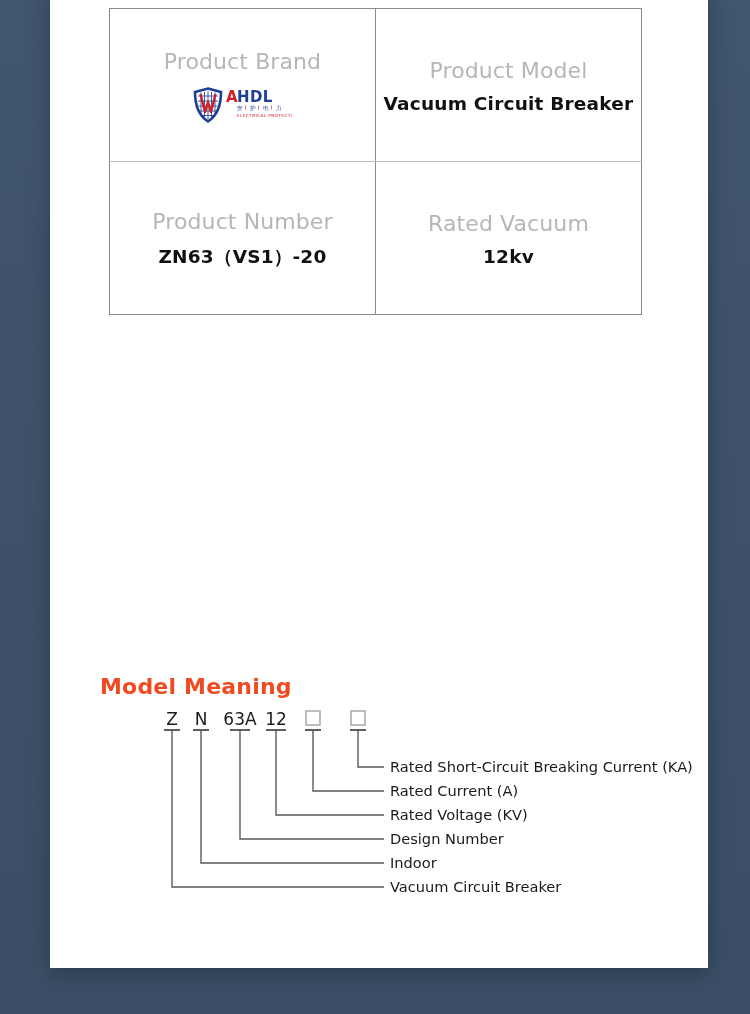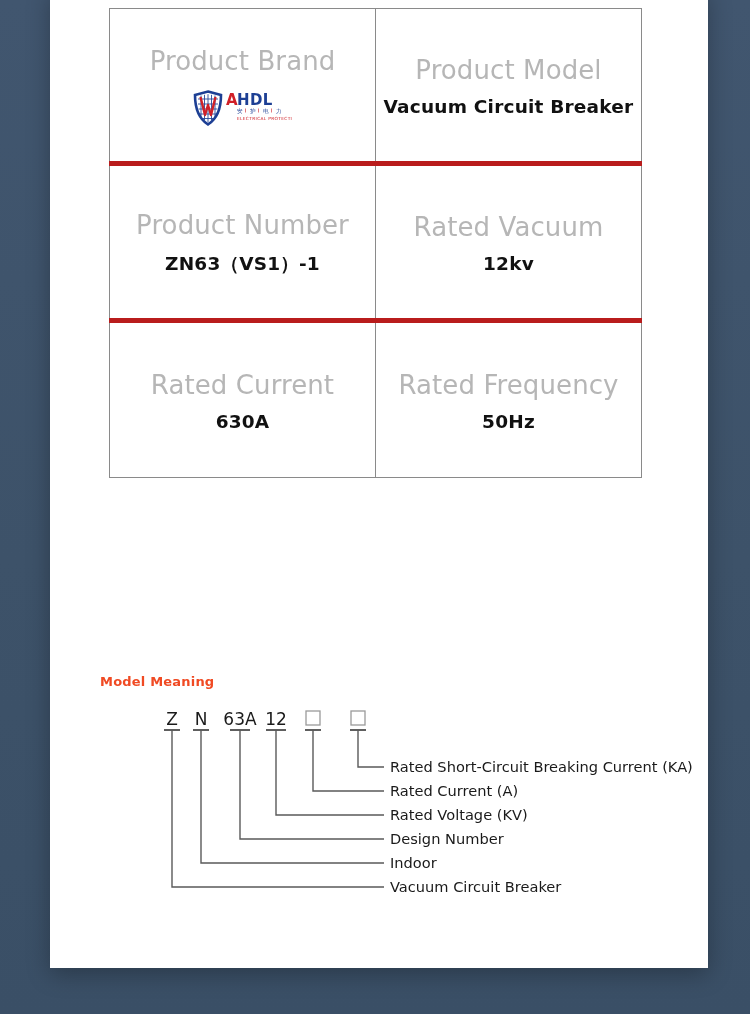--- a/index.html
+++ b/index.html
@@ -39,33 +39,33 @@
     border-collapse: collapse;
     table-layout: fixed;
   }
   .spec-table td {
     border: 1px solid #8a8a8a;
     padding: 0;
     text-align: center;
     vertical-align: middle;
   }
   .spec-table tr:not(:last-child) td { border-bottom: 1px solid #bdbdbd; }
-  .spec-table tr:not(:first-child) td { border-top: 5px solid #b91c1c; }
+  .spec-table tr:not(:first-child) td { border-top: 1px solid #b91c1c; }
   .spec-table td.col-left  { width: 265px; }
   .spec-table td.col-right { width: 265px; }
 
   .cell-inner {
     display: flex;
     flex-direction: column;
     align-items: center;
     justify-content: center;
   }
   .cell-label {
     color: #b6b6b6;
-    font-size: 26px;
+    font-size: 22px;
     font-weight: 400;
     line-height: 1.35;
     letter-spacing: .1px;
   }
   .cell-value {
     color: #111111;
     font-size: 18.5px;
     font-weight: bold;
     margin-top: 8px;
     letter-spacing: .2px;
@@ -84,21 +84,21 @@
   }
   .logo-shield { display: block; }
   .logo-word { display: block; }
 
   
   .model-title {
     position: absolute;
     left: 50px;           
     top: 686px;           
     color: #f04a23;
-    font-size: 13px;
+    font-size: 22px;
     font-weight: bold;
     letter-spacing: .2px;
   }
   .model-diagram {
     position: absolute;
     left: 50px;
     top: 718px;
   }
   .model-diagram svg { display: block; }
   .code-char {
@@ -184,45 +184,31 @@
             <div class="cell-label">Product Model</div>
             <div class="cell-value">Vacuum Circuit Breaker</div>
           </div>
         </td>
       </tr>
 
       <tr class="row-2">
         <td class="col-left">
           <div class="cell-inner">
             <div class="cell-label">Product Number</div>
-            <div class="cell-value">ZN63（VS1）-1</div>
+            <div class="cell-value">ZN63（VS1）-20</div>
           </div>
         </td>
         <td class="col-right">
           <div class="cell-inner">
             <div class="cell-label">Rated Vacuum</div>
             <div class="cell-value">12kv</div>
           </div>
         </td>
       </tr>
 
-      <tr class="row-3">
-        <td class="col-left">
-          <div class="cell-inner">
-            <div class="cell-label">Rated Current</div>
-            <div class="cell-value">630A</div>
-          </div>
-        </td>
-        <td class="col-right">
-          <div class="cell-inner">
-            <div class="cell-label">Rated Frequency</div>
-            <div class="cell-value">50Hz</div>
-          </div>
-        </td>
-      </tr>
 
     </tbody>
   </table>
 
   <div class="model-title">Model Meaning</div>
 
   <div class="model-diagram">
     <svg width="600" height="215" viewBox="0 0 600 215">
 
       <text class="code-char" id="seg0" x="72" y="19" text-anchor="middle">Z</text>

